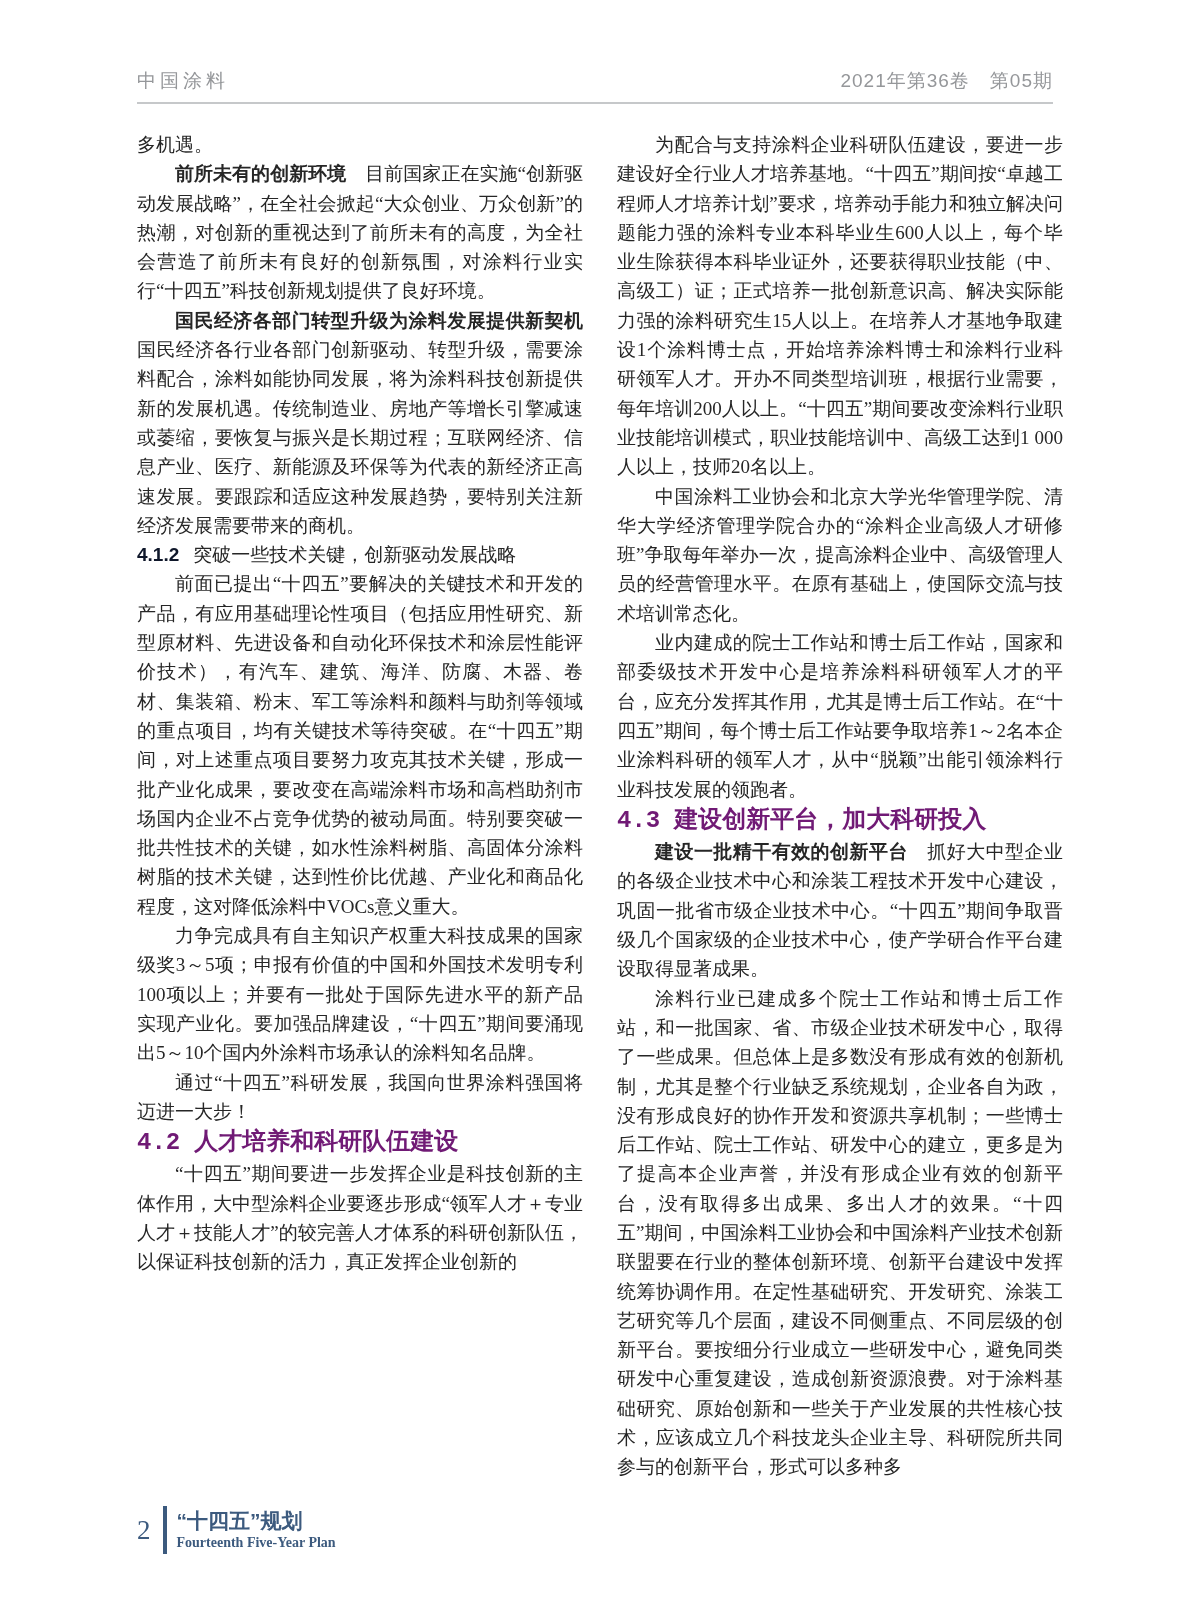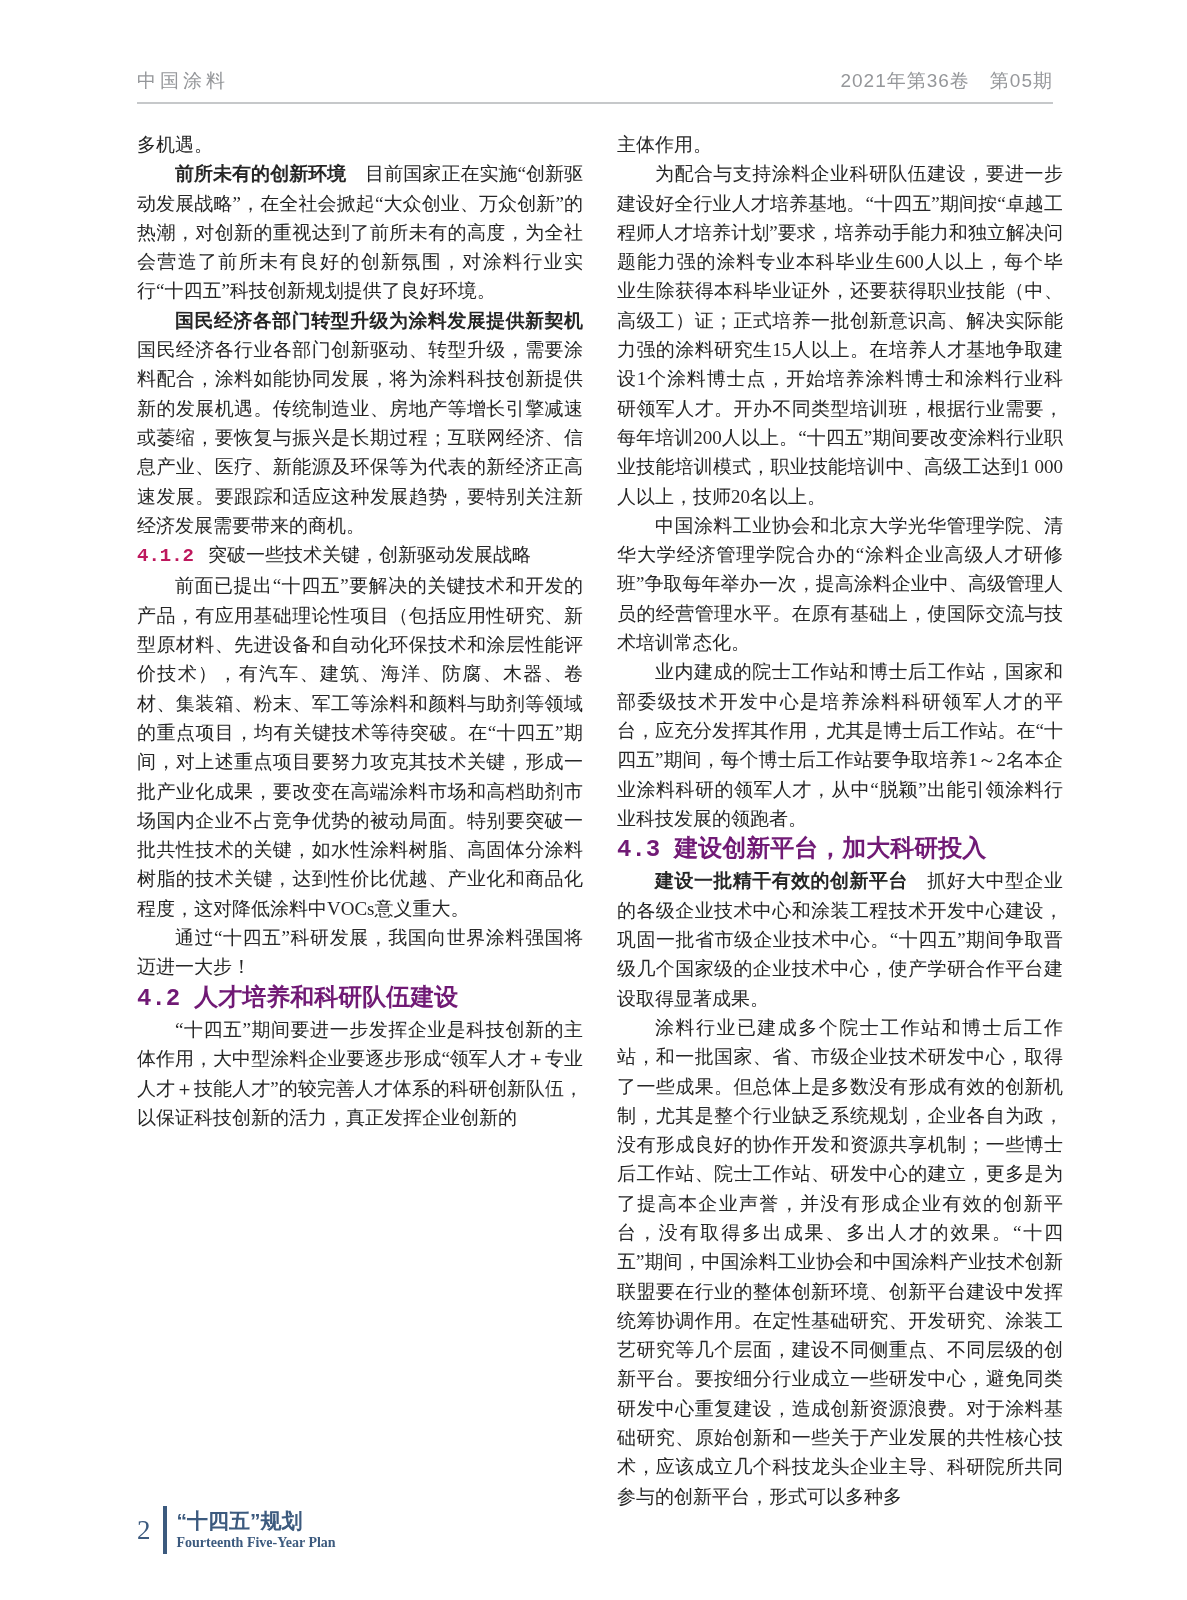--- a/index.html
+++ b/index.html
@@ -48,22 +48,22 @@
     color:#701a75;
     font-size:24px;
     line-height:29.3px;
     padding:2px 0;
   }
   .h3 {
     font-size:19px;
     line-height:29.3px;
   }
   .h3 .hnum {
-    font-family:Liberation Mono, monospace;
-    color:#be185d;
+    font-family:Liberation Sans, sans-serif;
+    color:#0f172a;
     font-weight:700;
   }
   .hnum { margin-right:14px; }
   
   .footer {
     position:absolute; left:137px; bottom:46px;
     display:flex; align-items:center;
     color:#3c5a7e;
   }
   .footer .page-number {
@@ -99,26 +99,26 @@
     <span class="issue-info">2021年第36卷　第05期</span>
   </div>
 
   <div class="content">
     <div class="column" id="col-0">
         <p class="frag"><span>多机遇。</span></p>
         <p class="p"><span class="lead">前所未有的创新环境</span><span>　目前国家正在实施“创新驱动发展战略”，在全社会掀起“大众创业、万众创新”的热潮，对创新的重视达到了前所未有的高度，为全社会营造了前所未有良好的创新氛围，对涂料行业实行“十四五”科技创新规划提供了良好环境。</span></p>
         <p class="p"><span class="lead">国民经济各部门转型升级为涂料发展提供新契机</span><span>国民经济各行业各部门创新驱动、转型升级，需要涂料配合，涂料如能协同发展，将为涂料科技创新提供新的发展机遇。传统制造业、房地产等增长引擎减速或萎缩，要恢复与振兴是长期过程；互联网经济、信息产业、医疗、新能源及环保等为代表的新经济正高速发展。要跟踪和适应这种发展趋势，要特别关注新经济发展需要带来的商机。</span></p>
         <div class="h3"><span class="hnum">4.1.2</span><span class="htext">突破一些技术关键，创新驱动发展战略</span></div>
         <p class="p"><span>前面已提出“十四五”要解决的关键技术和开发的产品，有应用基础理论性项目（包括应用性研究、新型原材料、先进设备和自动化环保技术和涂层性能评价技术），有汽车、建筑、海洋、防腐、木器、卷材、集装箱、粉末、军工等涂料和颜料与助剂等领域的重点项目，均有关键技术等待突破。在“十四五”期间，对上述重点项目要努力攻克其技术关键，形成一批产业化成果，要改变在高端涂料市场和高档助剂市场国内企业不占竞争优势的被动局面。特别要突破一批共性技术的关键，如水性涂料树脂、高固体分涂料树脂的技术关键，达到性价比优越、产业化和商品化程度，这对降低涂料中VOCs意义重大。</span></p>
+        <p class="p"><span>力争完成具有自主知识产权重大科技成果的国家级奖3～5项；申报有价值的中国和外国技术发明专利100项以上；并要有一批处于国际先进水平的新产品实现产业化。要加强品牌建设，“十四五”期间要涌现出5～10个国内外涂料市场承认的涂料知名品牌。</span></p>
         <p class="p"><span>通过“十四五”科研发展，我国向世界涂料强国将迈进一大步！</span></p>
         <div class="h2"><span class="hnum">4.2</span><span class="htext">人才培养和科研队伍建设</span></div>
         <p class="p"><span>“十四五”期间要进一步发挥企业是科技创新的主体作用，大中型涂料企业要逐步形成“领军人才＋专业人才＋技能人才”的较完善人才体系的科研创新队伍，以保证科技创新的活力，真正发挥企业创新的</span></p>
       </div>
     <div class="column" id="col-1">
-        <p class="frag"><span>主体作用。</span></p>
         <p class="p"><span>为配合与支持涂料企业科研队伍建设，要进一步建设好全行业人才培养基地。“十四五”期间按“卓越工程师人才培养计划”要求，培养动手能力和独立解决问题能力强的涂料专业本科毕业生600人以上，每个毕业生除获得本科毕业证外，还要获得职业技能（中、高级工）证；正式培养一批创新意识高、解决实际能力强的涂料研究生15人以上。在培养人才基地争取建设1个涂料博士点，开始培养涂料博士和涂料行业科研领军人才。开办不同类型培训班，根据行业需要，每年培训200人以上。“十四五”期间要改变涂料行业职业技能培训模式，职业技能培训中、高级工达到1 000人以上，技师20名以上。</span></p>
         <p class="p"><span>中国涂料工业协会和北京大学光华管理学院、清华大学经济管理学院合办的“涂料企业高级人才研修班”争取每年举办一次，提高涂料企业中、高级管理人员的经营管理水平。在原有基础上，使国际交流与技术培训常态化。</span></p>
         <p class="p"><span>业内建成的院士工作站和博士后工作站，国家和部委级技术开发中心是培养涂料科研领军人才的平台，应充分发挥其作用，尤其是博士后工作站。在“十四五”期间，每个博士后工作站要争取培养1～2名本企业涂料科研的领军人才，从中“脱颖”出能引领涂料行业科技发展的领跑者。</span></p>
         <div class="h2"><span class="hnum">4.3</span><span class="htext">建设创新平台，加大科研投入</span></div>
         <p class="p"><span class="lead">建设一批精干有效的创新平台</span><span>　抓好大中型企业的各级企业技术中心和涂装工程技术开发中心建设，巩固一批省市级企业技术中心。“十四五”期间争取晋级几个国家级的企业技术中心，使产学研合作平台建设取得显著成果。</span></p>
         <p class="p"><span>涂料行业已建成多个院士工作站和博士后工作站，和一批国家、省、市级企业技术研发中心，取得了一些成果。但总体上是多数没有形成有效的创新机制，尤其是整个行业缺乏系统规划，企业各自为政，没有形成良好的协作开发和资源共享机制；一些博士后工作站、院士工作站、研发中心的建立，更多是为了提高本企业声誉，并没有形成企业有效的创新平台，没有取得多出成果、多出人才的效果。“十四五”期间，中国涂料工业协会和中国涂料产业技术创新联盟要在行业的整体创新环境、创新平台建设中发挥统筹协调作用。在定性基础研究、开发研究、涂装工艺研究等几个层面，建设不同侧重点、不同层级的创新平台。要按细分行业成立一些研发中心，避免同类研发中心重复建设，造成创新资源浪费。对于涂料基础研究、原始创新和一些关于产业发展的共性核心技术，应该成立几个科技龙头企业主导、科研院所共同参与的创新平台，形式可以多种多</span></p>
       </div>
   </div>
 
   <div class="footer">

